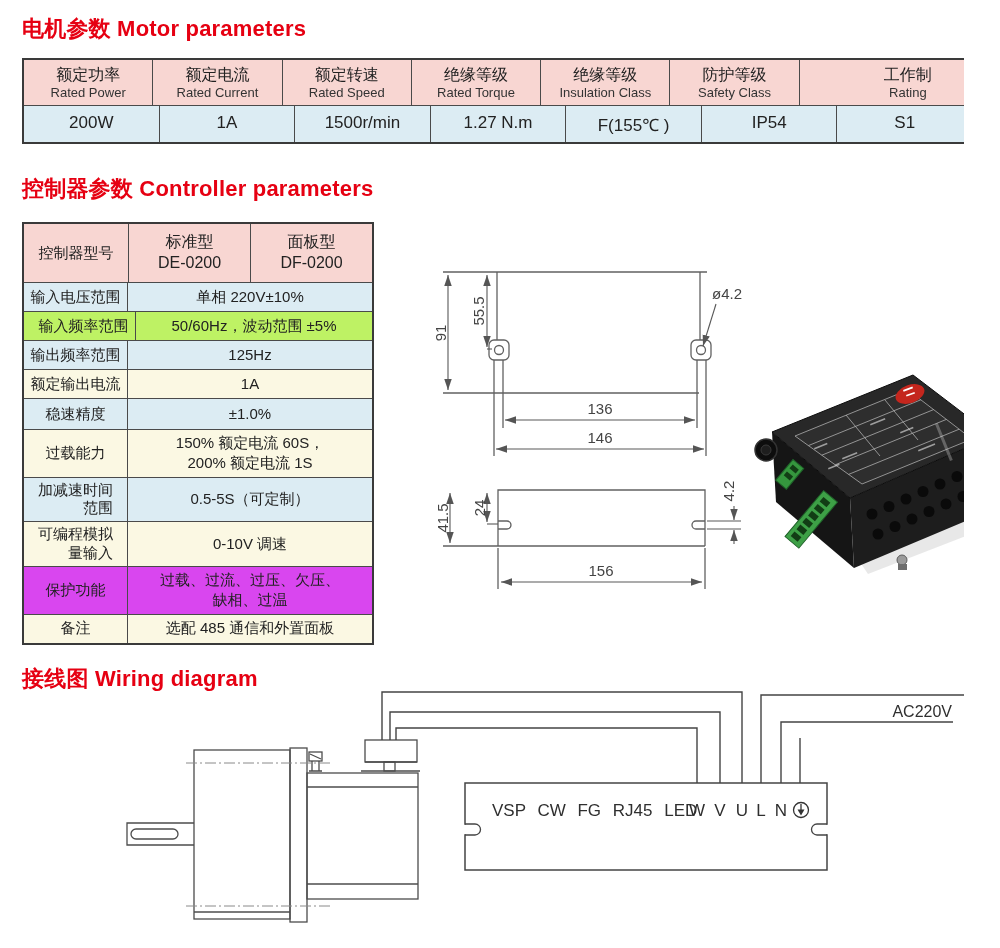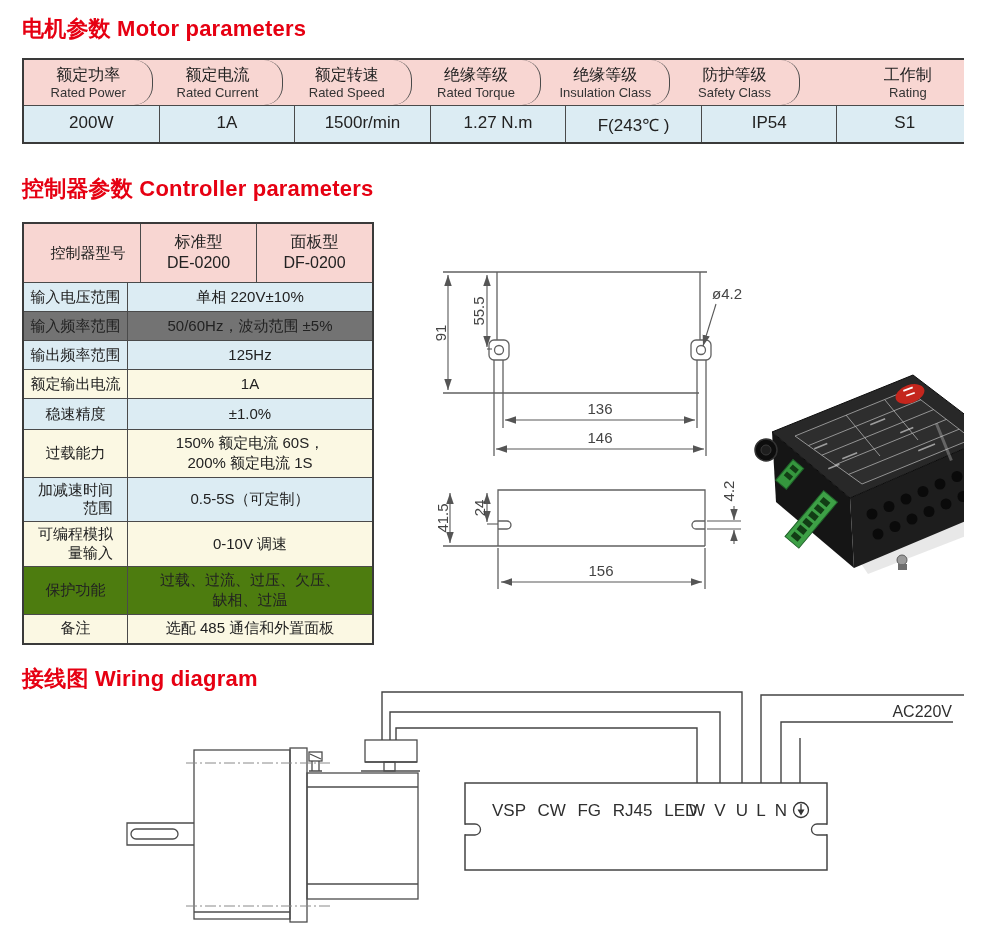--- a/index.html
+++ b/index.html
@@ -2,21 +2,21 @@
 <html><head>
 <meta charset="utf-8">
 <style>
   html,body{margin:0;padding:0;background:#fff;}
   .page{position:relative;width:964px;height:948px;background:#fff;overflow:hidden;
         font-family:"Liberation Sans",sans-serif;color:#222;}
   .sec-title{position:absolute;left:22px;font-weight:bold;font-size:22px;letter-spacing:0.2px;}
   
   .motor-table{position:absolute;left:22px;top:58px;width:952px;border:2px solid #3a3a3a;box-sizing:border-box;}
   .m-head{display:flex;}
-  .m-head .mcell{flex:1;text-align:center;padding:5px 0 4px;border-right:1px solid #4a4a4a;border-radius:19px;}
+  .m-head .mcell{flex:1;text-align:center;padding:5px 0 4px;border-right:1px solid #4a4a4a;}
   .m-head .mcell:last-child{border-right:none;margin-left:44px;}
   .mcell .zh{font-size:16px;line-height:20px;}
   .mcell .en{font-size:13px;line-height:16px;color:#333;}
   .m-vals{display:flex;border-top:1px solid #4a4a4a;}
   .m-vals .mcell{flex:1;text-align:center;font-size:17px;padding:7px 0 6px;border-right:1px solid #4a4a4a;}
   .m-vals .mcell:last-child{border-right:none;}
   
   .ctrl-table{position:absolute;left:22px;top:222px;width:352px;border:2px solid #3a3a3a;box-sizing:border-box;}
   .ct-head{display:flex;min-height:58px;}
   .ct-h1{width:104px;border-right:1px solid #4a4a4a;display:flex;align-items:center;justify-content:center;font-size:15px;}
@@ -69,41 +69,41 @@
       <div class="mcell">
         <div class="zh">工作制</div>
         <div class="en">Rating</div>
         </div>
     </div>
     <div class="m-vals" style="background:#dcecf3;">
       <div class="mcell">200W</div>
       <div class="mcell">1A</div>
       <div class="mcell">1500r/min</div>
       <div class="mcell">1.27 N.m</div>
-      <div class="mcell">F(243℃ )</div>
+      <div class="mcell">F(155℃ )</div>
       <div class="mcell">IP54</div>
       <div class="mcell">S1</div>
     </div>
   </div>
 
   <div class="sec-title" style="top:174px;color:#e60012;">控制器参数 Controller parameters</div>
 
   <div class="ctrl-table">
-    <div class="ct-head" style="background:#f8d6d2;padding-left:12px;">
+    <div class="ct-head" style="background:#f8d6d2;">
       <div class="ct-h1">控制器型号</div>
       <div class="ct-h2">标准型
 DE-0200</div>
       <div class="ct-h3">面板型
 DF-0200</div>
     </div>
     <div class="ct-row h28" style="background:#dcecf3;">
       <div class="ct-label">输入电压范围</div>
       <div class="ct-value">单相 220V±10%</div>
       </div>
-    <div class="ct-row h28" style="background:#737373;">
+    <div class="ct-row h28" style="background:#bef264;padding-left:8px;">
       <div class="ct-label">输入频率范围</div>
       <div class="ct-value">50/60Hz，波动范围 ±5%</div>
       </div>
     <div class="ct-row h28" style="background:#dcecf3;">
       <div class="ct-label">输出频率范围</div>
       <div class="ct-value">125Hz</div>
       </div>
     <div class="ct-row h28" style="background:#fbf8e3;">
       <div class="ct-label">额定输出电流</div>
       <div class="ct-value">1A</div>
@@ -120,21 +120,21 @@
     <div class="ct-row h42" style="background:#dcecf3;">
       <div class="ct-label">加减速时间
 范围</div>
       <div class="ct-value">0.5-5S（可定制）</div>
       </div>
     <div class="ct-row h44" style="background:#fbf8e3;">
       <div class="ct-label">可编程模拟
 量输入</div>
       <div class="ct-value">0-10V 调速</div>
       </div>
-    <div class="ct-row h44" style="background:#4d7c0f;">
+    <div class="ct-row h44" style="background:#d946ef;">
       <div class="ct-label">保护功能</div>
       <div class="ct-value">过载、过流、过压、欠压、
 缺相、过温</div>
       </div>
     <div class="ct-row h28" style="background:#fbf8e3;">
       <div class="ct-label">备注</div>
       <div class="ct-value">选配 485 通信和外置面板</div>
       </div>
   </div>
 

